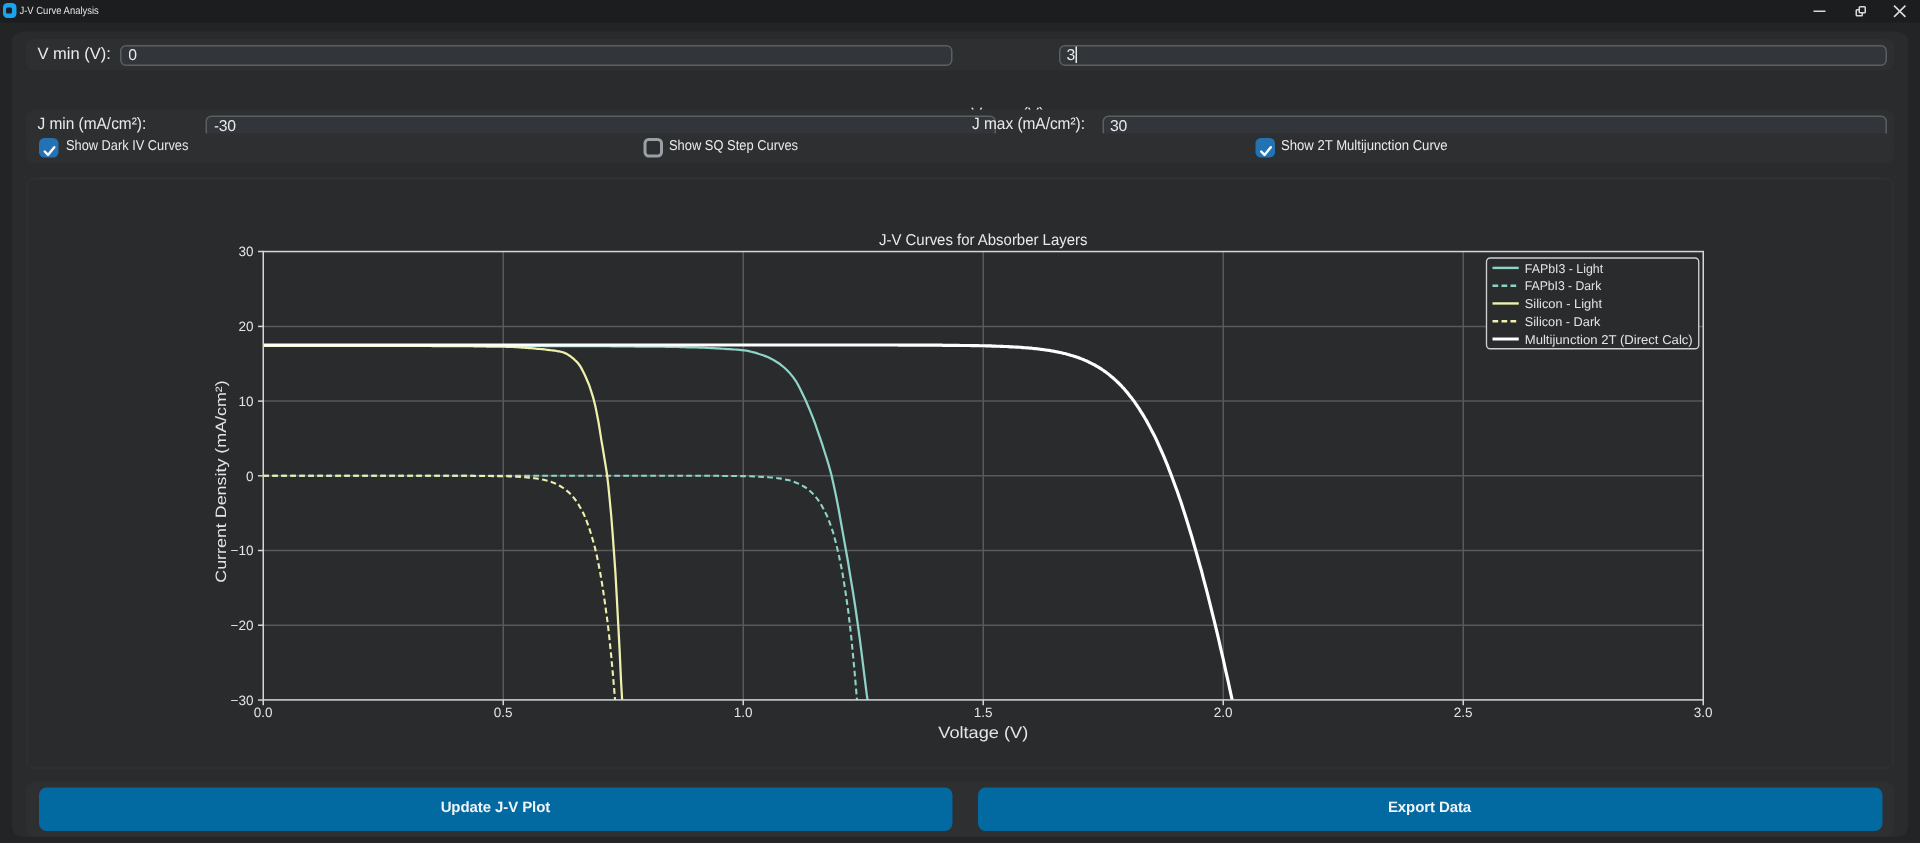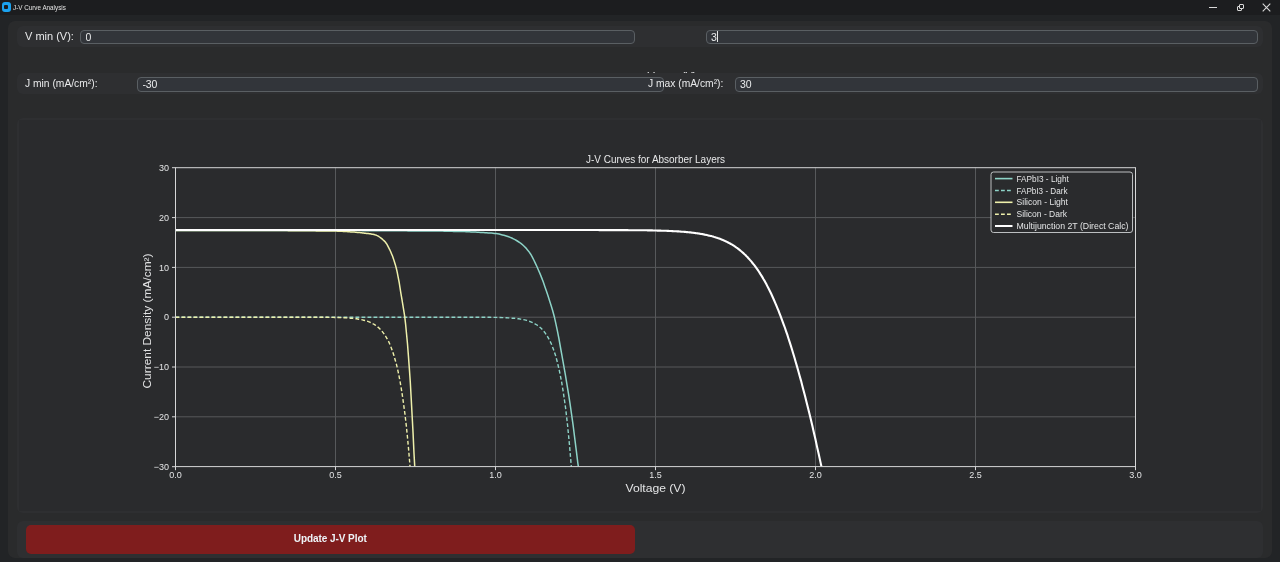--- a/index.html
+++ b/index.html
@@ -5,21 +5,21 @@
 .abs { position:absolute; }
 #titlebar { left:0; top:0; width:1280px; height:15px; background:#1c1d1f; }
 #main { left:8px; top:21px; width:1264px; height:537px; background:#2a2b2c; border-radius:7px; }
 .panel { position:absolute; left:9px; width:1246px; background:#2e2f31; border-radius:6px; }
 .lbl { position:absolute; color:#e9eaeb; font-size:11px; line-height:13.5px; white-space:nowrap; transform-origin:0 50%; }
 .inp { position:absolute; height:14.5px; background:#32353a; border:1px solid #5a5f63; border-radius:4px; color:#e9eaeb; font-size:10.5px; line-height:12.5px; padding-left:4.5px; letter-spacing:-0.2px; }
 .cb { position:absolute; top:3.6px; width:13.2px; height:13.2px; border-radius:3.5px; }
 .cbon { background:#2272b4; padding-top:1.4px; padding-left:1.7px; }
 .cboff { border:2px solid #9aa0a5; background:transparent; }
 .cblbl { position:absolute; top:3.6px; color:#e9eaeb; font-size:9.5px; line-height:12px; white-space:nowrap; transform-origin:0 50%; }
-.btn { position:absolute; top:4px; height:28.5px; background:#7f1d1d; border-radius:5px; color:#eef4f8; font-weight:bold; font-size:10px; letter-spacing:-0.06px; text-align:center; line-height:28.5px; }
+.btn { position:absolute; top:4px; height:28.5px; background:#0369a1; border-radius:5px; color:#eef4f8; font-weight:bold; font-size:10px; letter-spacing:-0.06px; text-align:center; line-height:28.5px; }
 </style></head>
 <body>
 <div class="abs" id="titlebar">
   <div class="abs" style="left:1.5px;top:2px;width:9.5px;height:9.5px;border-radius:3px;background:#1ba3f0;"></div>
   <div class="abs" style="left:4.2px;top:4.7px;width:4px;height:4px;border-radius:1px;background:#1c1d1f;"></div>
   <div class="abs" style="left:13px;top:1px;color:#e3e3e3;font-size:7px;line-height:13px;white-space:nowrap;transform-origin:0 50%;transform:scaleX(0.9);">J-V Curve Analysis</div>
   <div class="abs" style="left:1209px;top:7px;width:8px;height:1.2px;background:#d9d9d9;"></div>
   <div class="abs" style="left:1236.5px;top:5.5px;width:5.5px;height:5.5px;border:1px solid #d9d9d9;border-radius:1px;"></div>
   <div class="abs" style="left:1238.5px;top:3.5px;width:5.5px;height:5.5px;border:1px solid #d9d9d9;border-radius:1px;background:#1c1d1f;"></div>
   <svg class="abs" style="left:1261.5px;top:3px;" width="9" height="9" viewBox="0 0 9 9">
@@ -32,20 +32,32 @@
     <input class="inp" style="left: 63px; top: 3.5px; width: 554.5px;" value="0" readonly="">
     <div class="lbl" style="left:630.5px;top:3.5px;transform:scaleX(1.0);margin-top:40px;">V max (V):</div>
     <input class="inp" style="left: 688.5px; top: 3.5px; width: 552.5px;" value="3" readonly="">
     <div class="abs" style="left:700px;top:5px;width:1px;height:11px;background:#e8e8e8;"></div>
   </div>
   <div class="panel" style="top:52px;height:21px;">
     <div class="lbl" style="left:8px;top:4px;transform:scaleX(0.934);">J min (mA/cm²):</div>
     <input class="inp" style="left: 91px; top: 4px; width: 526.5px; margin-left: 29px;" value="-30" readonly="">
     <div class="lbl" style="left:630.5px;top:4px;transform:scaleX(0.934);">J max (mA/cm²):</div>
     <input class="inp" style="left: 717.5px; top: 4px; width: 523.5px;" value="30" readonly="">
+  </div>
+  <div class="panel" style="top:67.5px;height:20.5px;">
+    <div class="cb cbon" style="left:9.2px;"><svg width="10" height="10" viewBox="0 0 10 10">
+          <path d="M1.8,5.0 L4.0,7.3 L8.2,2.2" stroke="#ffffff" stroke-width="1.6" fill="none" stroke-linecap="round" stroke-linejoin="round"></path>
+        </svg></div>
+    <div class="cblbl" style="left:26.5px;transform:scaleX(0.898);">Show Dark IV Curves</div>
+    <div class="cb cboff" style="left:412px;"></div>
+    <div class="cblbl" style="left:429px;transform:scaleX(0.905);">Show SQ Step Curves</div>
+    <div class="cb cbon" style="left:820px;"><svg width="10" height="10" viewBox="0 0 10 10">
+          <path d="M1.8,5.0 L4.0,7.3 L8.2,2.2" stroke="#ffffff" stroke-width="1.6" fill="none" stroke-linecap="round" stroke-linejoin="round"></path>
+        </svg></div>
+    <div class="cblbl" style="left:837.3px;transform:scaleX(0.92);">Show 2T Multijunction Curve</div>
   </div>
   <div class="panel" style="top:97px;height:395px;">
     <div class="abs" style="left:2px;top:2px;width:1242px;height:391px;background:#2a2b2d;"><svg width="1242" height="391" viewBox="0 0 1242 391">
 <defs>
             <clipPath id="ax">
               <rect x="156.5" y="47.7" width="960.0" height="298.9"></rect>
             </clipPath>
           </defs>
 <g stroke="#57595b" stroke-width="1">
             <line x1="316.5" y1="47.7" x2="316.5" y2="346.7"></line>
@@ -112,13 +124,14 @@
             <text x="997.5" y="85.4" textLength="51.5" lengthAdjust="spacingAndGlyphs">Silicon - Light</text>
             <line x1="976.0" y1="94.2" x2="993.5" y2="94.2" stroke="#eef0ab" stroke-width="1.6" stroke-dasharray="3.8 2.2"></line>
             <text x="997.5" y="97.2" textLength="50.5" lengthAdjust="spacingAndGlyphs">Silicon - Dark</text>
             <line x1="976.0" y1="106.0" x2="993.5" y2="106.0" stroke="#ffffff" stroke-width="2.0"></line>
             <text x="997.5" y="109.1" textLength="112.0" lengthAdjust="spacingAndGlyphs">Multijunction 2T (Direct Calc)</text>
           </g>
 </svg></div>
   </div>
   <div class="panel" style="top:500px;height:36.5px;">
     <div class="btn" style="left:9px;width:608.5px;">Update J-V Plot</div>
+    <div class="btn" style="left:634.5px;width:603px;">Export Data</div>
   </div>
 </div>
 </body></html>

